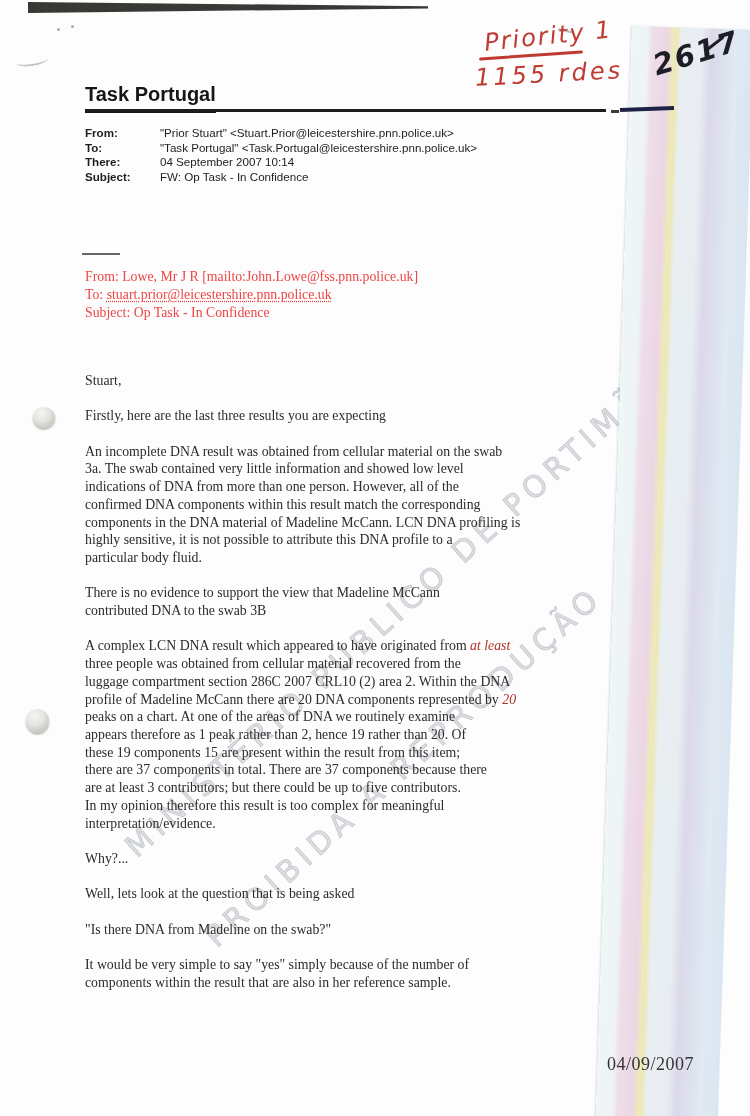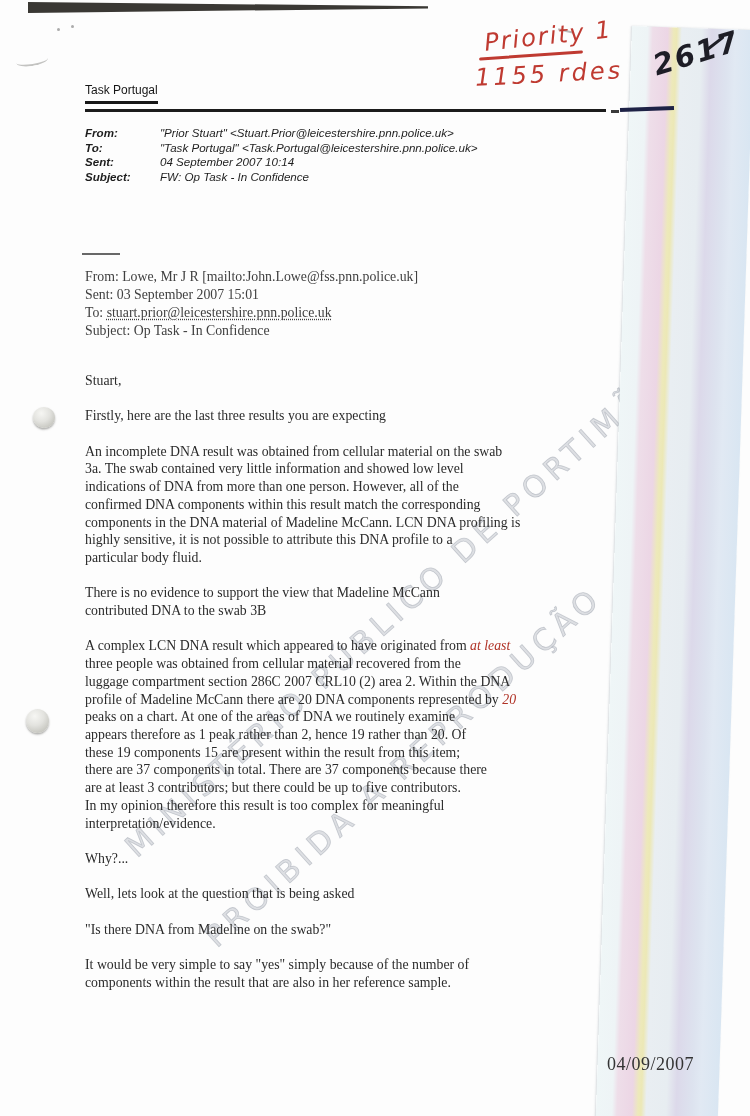--- a/index.html
+++ b/index.html
@@ -52,37 +52,37 @@
 
   
   .corner-num{position:absolute;z-index:7;left:652px;top:36px;font-family:"DejaVu Sans",sans-serif;
           font-style:italic;font-weight:700;font-size:29px;color:#1d1d26;
           transform:rotate(-17deg);letter-spacing:2px;}
   .corner-num-cross{position:absolute;z-index:7;left:704px;top:42px;width:22px;height:2.5px;
           background:#1d1d26;transform:rotate(-38deg);border-radius:2px;}
 
   
   .doc-title{position:absolute;z-index:4;left:85px;top:83px;
-          font-family:"Liberation Sans",sans-serif;font-weight:normal;font-size:12px;color:#161616;
+          font-family:"Liberation Sans",sans-serif;font-weight:bold;font-size:20px;color:#161616;
           border-bottom:3px solid #161616;padding-bottom:4px;}
   .title-rule{position:absolute;z-index:4;left:85px;top:109px;width:521px;height:2.5px;background:#1c1c1c;}
   .rule-dot{position:absolute;z-index:4;left:611px;top:110px;width:8px;height:2.5px;background:#3a3a3a;}
   .navy-dash{position:absolute;z-index:3;left:620px;top:107px;width:54px;height:3.5px;
           background:#1e2246;transform:rotate(-2deg);}
 
   .fields{position:absolute;z-index:4;left:85px;top:126px;
           font-family:"Liberation Sans",sans-serif;font-size:11.6px;color:#1e1e1e;line-height:14.6px;}
-  .frow{display:flex;font-style:italic;}
+  .frow{display:flex;}
   .flabel{width:75px;font-weight:bold;}
   .fvalue{white-space:nowrap;}
 
   .sep{position:absolute;z-index:4;left:82px;top:253px;width:38px;height:1.5px;background:#686868;}
 
   .fwd{position:absolute;z-index:4;left:85px;top:268px;font-size:13.8px;line-height:18px;
-       color:#404040;white-space:nowrap;}
+       color:#ef4444;white-space:nowrap;}
   .email-link{text-decoration:underline;text-decoration-style:dotted;text-underline-offset:2px;}
 
   
   .bodytext{position:absolute;z-index:4;left:85px;top:372px;font-size:13.8px;line-height:17.7px;
        color:#2b2b2b;}
   .para{margin-bottom:17.7px;}
   .line{white-space:nowrap;}
   .red{color:#b03226;font-style:italic;}
 
   .date{position:absolute;z-index:6;left:607px;top:1054px;font-size:18px;color:#333;
@@ -122,34 +122,33 @@
   <div class="fields" id="header-fields">
       <div class="frow">
         <span class="flabel">From:</span>
         <span class="fvalue">"Prior Stuart" &lt;Stuart.Prior@leicestershire.pnn.police.uk&gt;</span>
       </div>
       <div class="frow">
         <span class="flabel">To:</span>
         <span class="fvalue">"Task Portugal" &lt;Task.Portugal@leicestershire.pnn.police.uk&gt;</span>
       </div>
       <div class="frow">
-        <span class="flabel">Sent:</span>
+        <span class="flabel">There:</span>
         <span class="fvalue">04 September 2007 10:14</span>
       </div>
       <div class="frow">
         <span class="flabel">Subject:</span>
         <span class="fvalue">FW: Op Task - In Confidence</span>
       </div>
     </div>
 
   <div class="sep"></div>
 
   <div class="fwd">
     <div class="line">From: Lowe, Mr J R [mailto:John.Lowe@fss.pnn.police.uk]</div>
-    <div class="line">Sent: 03 September 2007 15:01</div>
     <div class="line"><span>To: </span><span class="email-link">stuart.prior@leicestershire.pnn.police.uk</span></div>
     <div class="line">Subject: Op Task - In Confidence</div>
   </div>
 
   <div class="bodytext" id="email-body">
       <div class="para">
         <div class="line"><span>Stuart,</span></div>
       </div>
       <div class="para">
         <div class="line"><span>Firstly, here are the last three results you are expecting</span></div>

